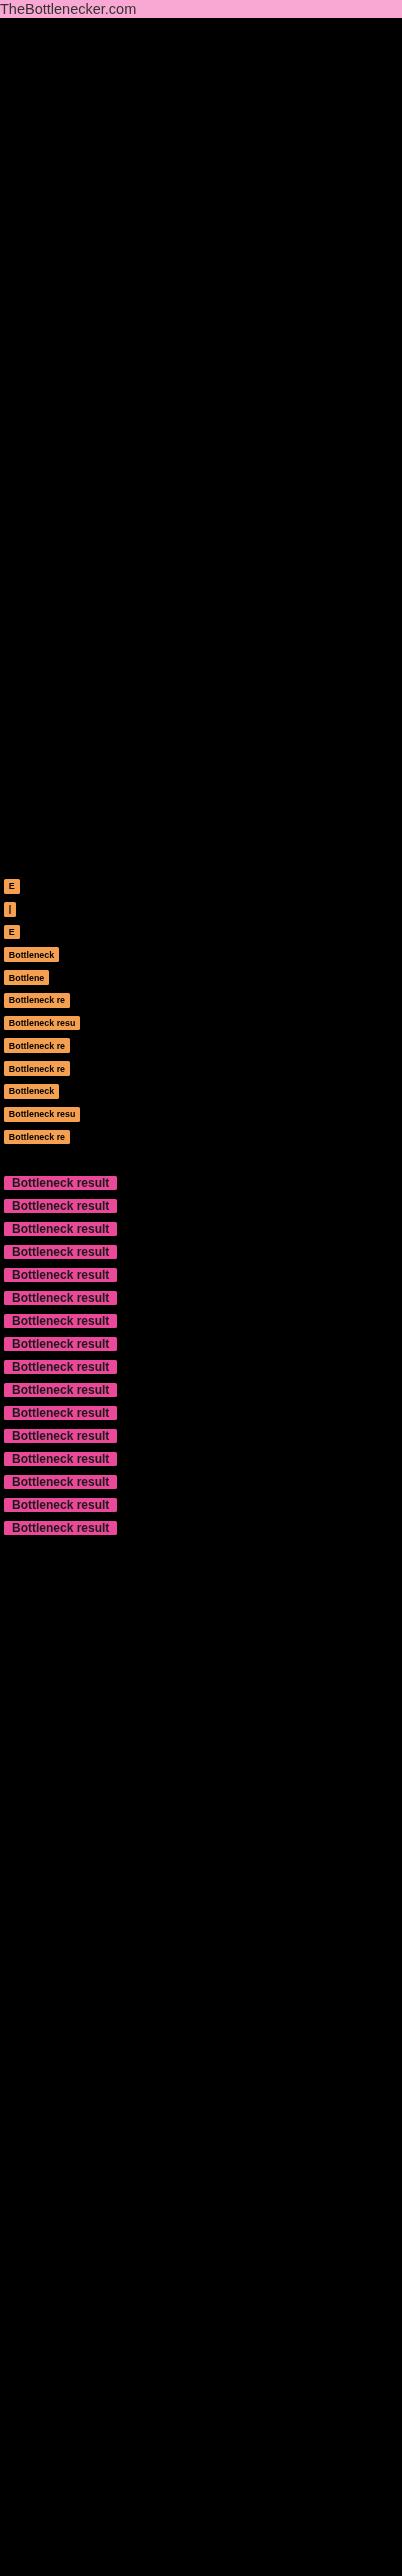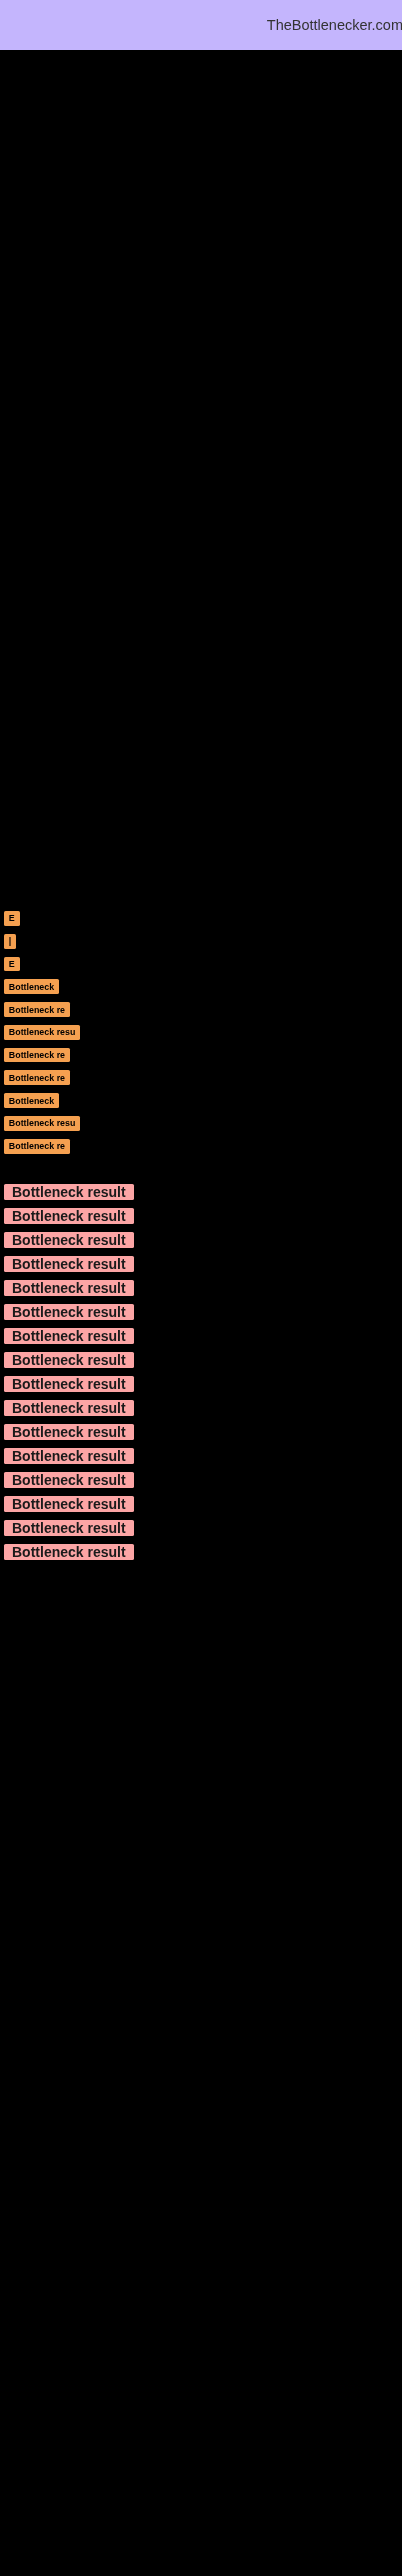--- a/index.html
+++ b/index.html
@@ -10,25 +10,25 @@
 
     body {
       width: 403px;
       min-height: 2576px;
       background-color: #000000;
       font-family: Arial, sans-serif;
       position: relative;
     }
 
     .site-title {
-      text-align: right;
+      text-align: left;
       color: #333333;
       font-size: 14.5px;
-      padding: 17px 0;
-      background: #c4b5fd;
+      padding: 1px 0;
+      background: #f9a8d4;
     }
 
     
     .black-top {
       background: #000;
       height: 845px;
       width: 100%;
     }
 
     
@@ -57,23 +57,23 @@
       background: #000;
       padding: 8px 0;
     }
 
     .result-row {
       margin: 8px 0;
       padding-left: 4px;
     }
 
     .result-label {
-      background-color: #fca5a5;
+      background-color: #ec4899;
       color: #1a1a1a;
-      font-size: 14px;
+      font-size: 12px;
       font-weight: bold;
       padding: 0 8px;
       display: inline-block;
       border-radius: 1.6px;
       min-width: 97px;
     }
   </style>
 </head>
 <body>
 
@@ -95,20 +95,23 @@
 
   <div class="label-row">
     <span class="orange-label">E</span>
   </div>
 
 
   <div class="label-row">
     <span class="orange-label">Bottleneck</span>
   </div>
 
+  <div class="label-row">
+    <span class="orange-label">Bottlene</span>
+  </div>
 
   <div class="label-row">
     <span class="orange-label">Bottleneck re</span>
   </div>
 
   <div class="label-row">
     <span class="orange-label">Bottleneck resu</span>
   </div>
 
   <div class="label-row">

